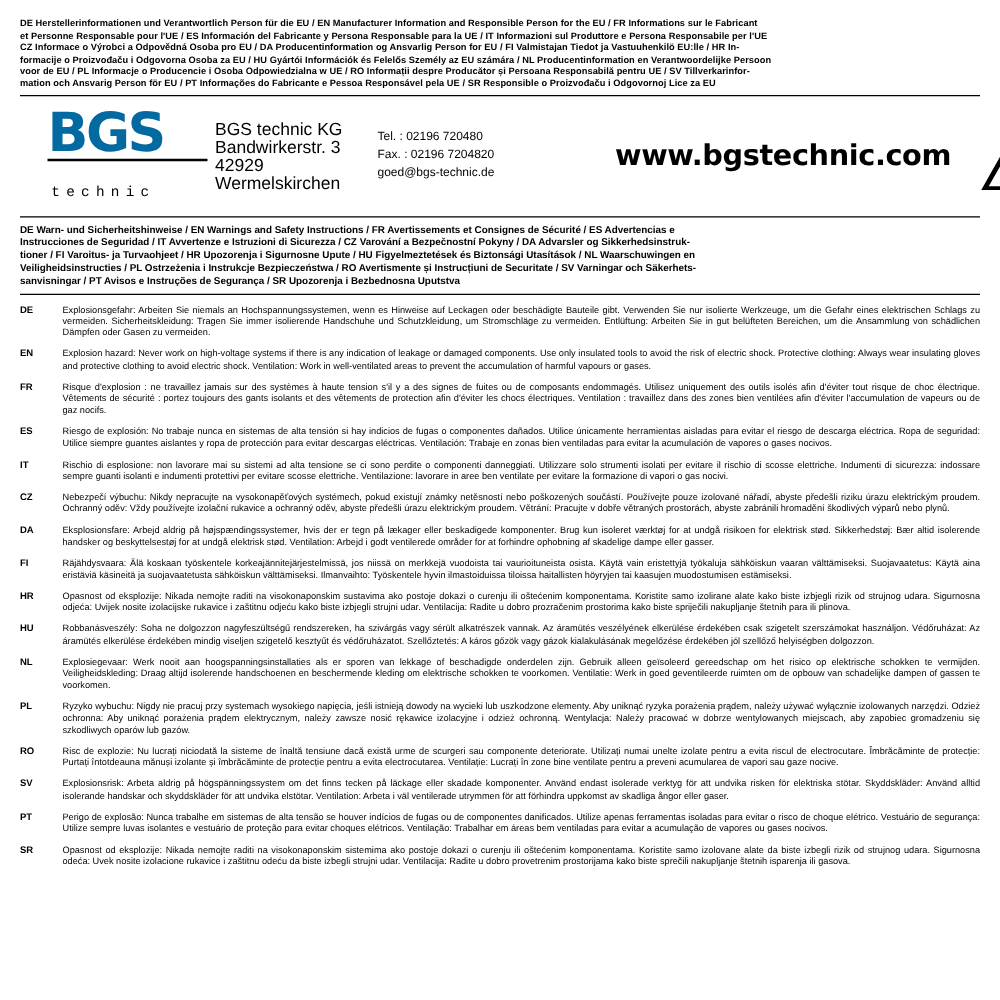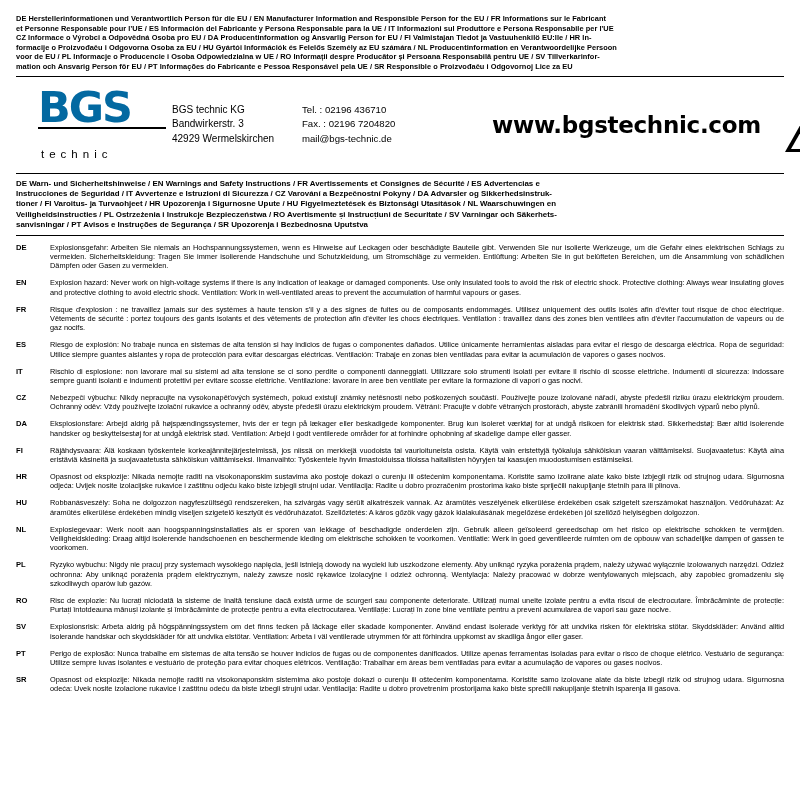--- a/index.html
+++ b/index.html
@@ -59,36 +59,36 @@
   }
   .logo-bgs {
     font-family: "DejaVu Sans", sans-serif;
     font-weight: bold;
     font-size: 43px;
     letter-spacing: -2px;
     line-height: 36px;
     color: #0369a1;
   }
   .logo-tech {
-    font-family: Liberation Sans, sans-serif;
+    font-family: Liberation Mono, monospace;
     font-size: 11.5px;
     letter-spacing: 5px;
     color: #000;
     padding-left: 3px;
     margin-top: 19px;
   }
   .logo-rule {
     border-top: 2px solid #000;
     width: 128px;
     margin: 2px 0 2px 0;
   }
 
   .addr-col {
     flex: 0 0 130px;
-    font-size: 10px;
+    font-size: 14px;
     line-height: 14.5px;
     padding-left: 6px;
   }
   .tel-col {
     flex: 0 0 190px;
     font-size: 9.6px;
     line-height: 14.5px;
   }
   .web-col {
     flex: 1 1 auto;
@@ -196,27 +196,27 @@
 
     <div class="addr-col">
       <div>BGS technic KG</div>
       <div>Bandwirkerstr. 3</div>
       <div>42929 Wermelskirchen</div>
     </div>
 
     <div class="tel-col">
       <div>
         <span>Tel.  :</span>
-        <span>02196 436710</span>
+        <span>02196 720480</span>
       </div>
       <div>
         <span>Fax.  :</span>
         <span>02196 7204820</span>
       </div>
-      <div>mail@bgs-technic.de</div>
+      <div>goed@bgs-technic.de</div>
     </div>
 
     <div class="web-col">www.bgstechnic.com</div>
 
     <div class="warn-col">
       <div class="warn-tri">
         <div class="inner"></div>
         <div class="bang">!</div>
       </div>
     </div>

